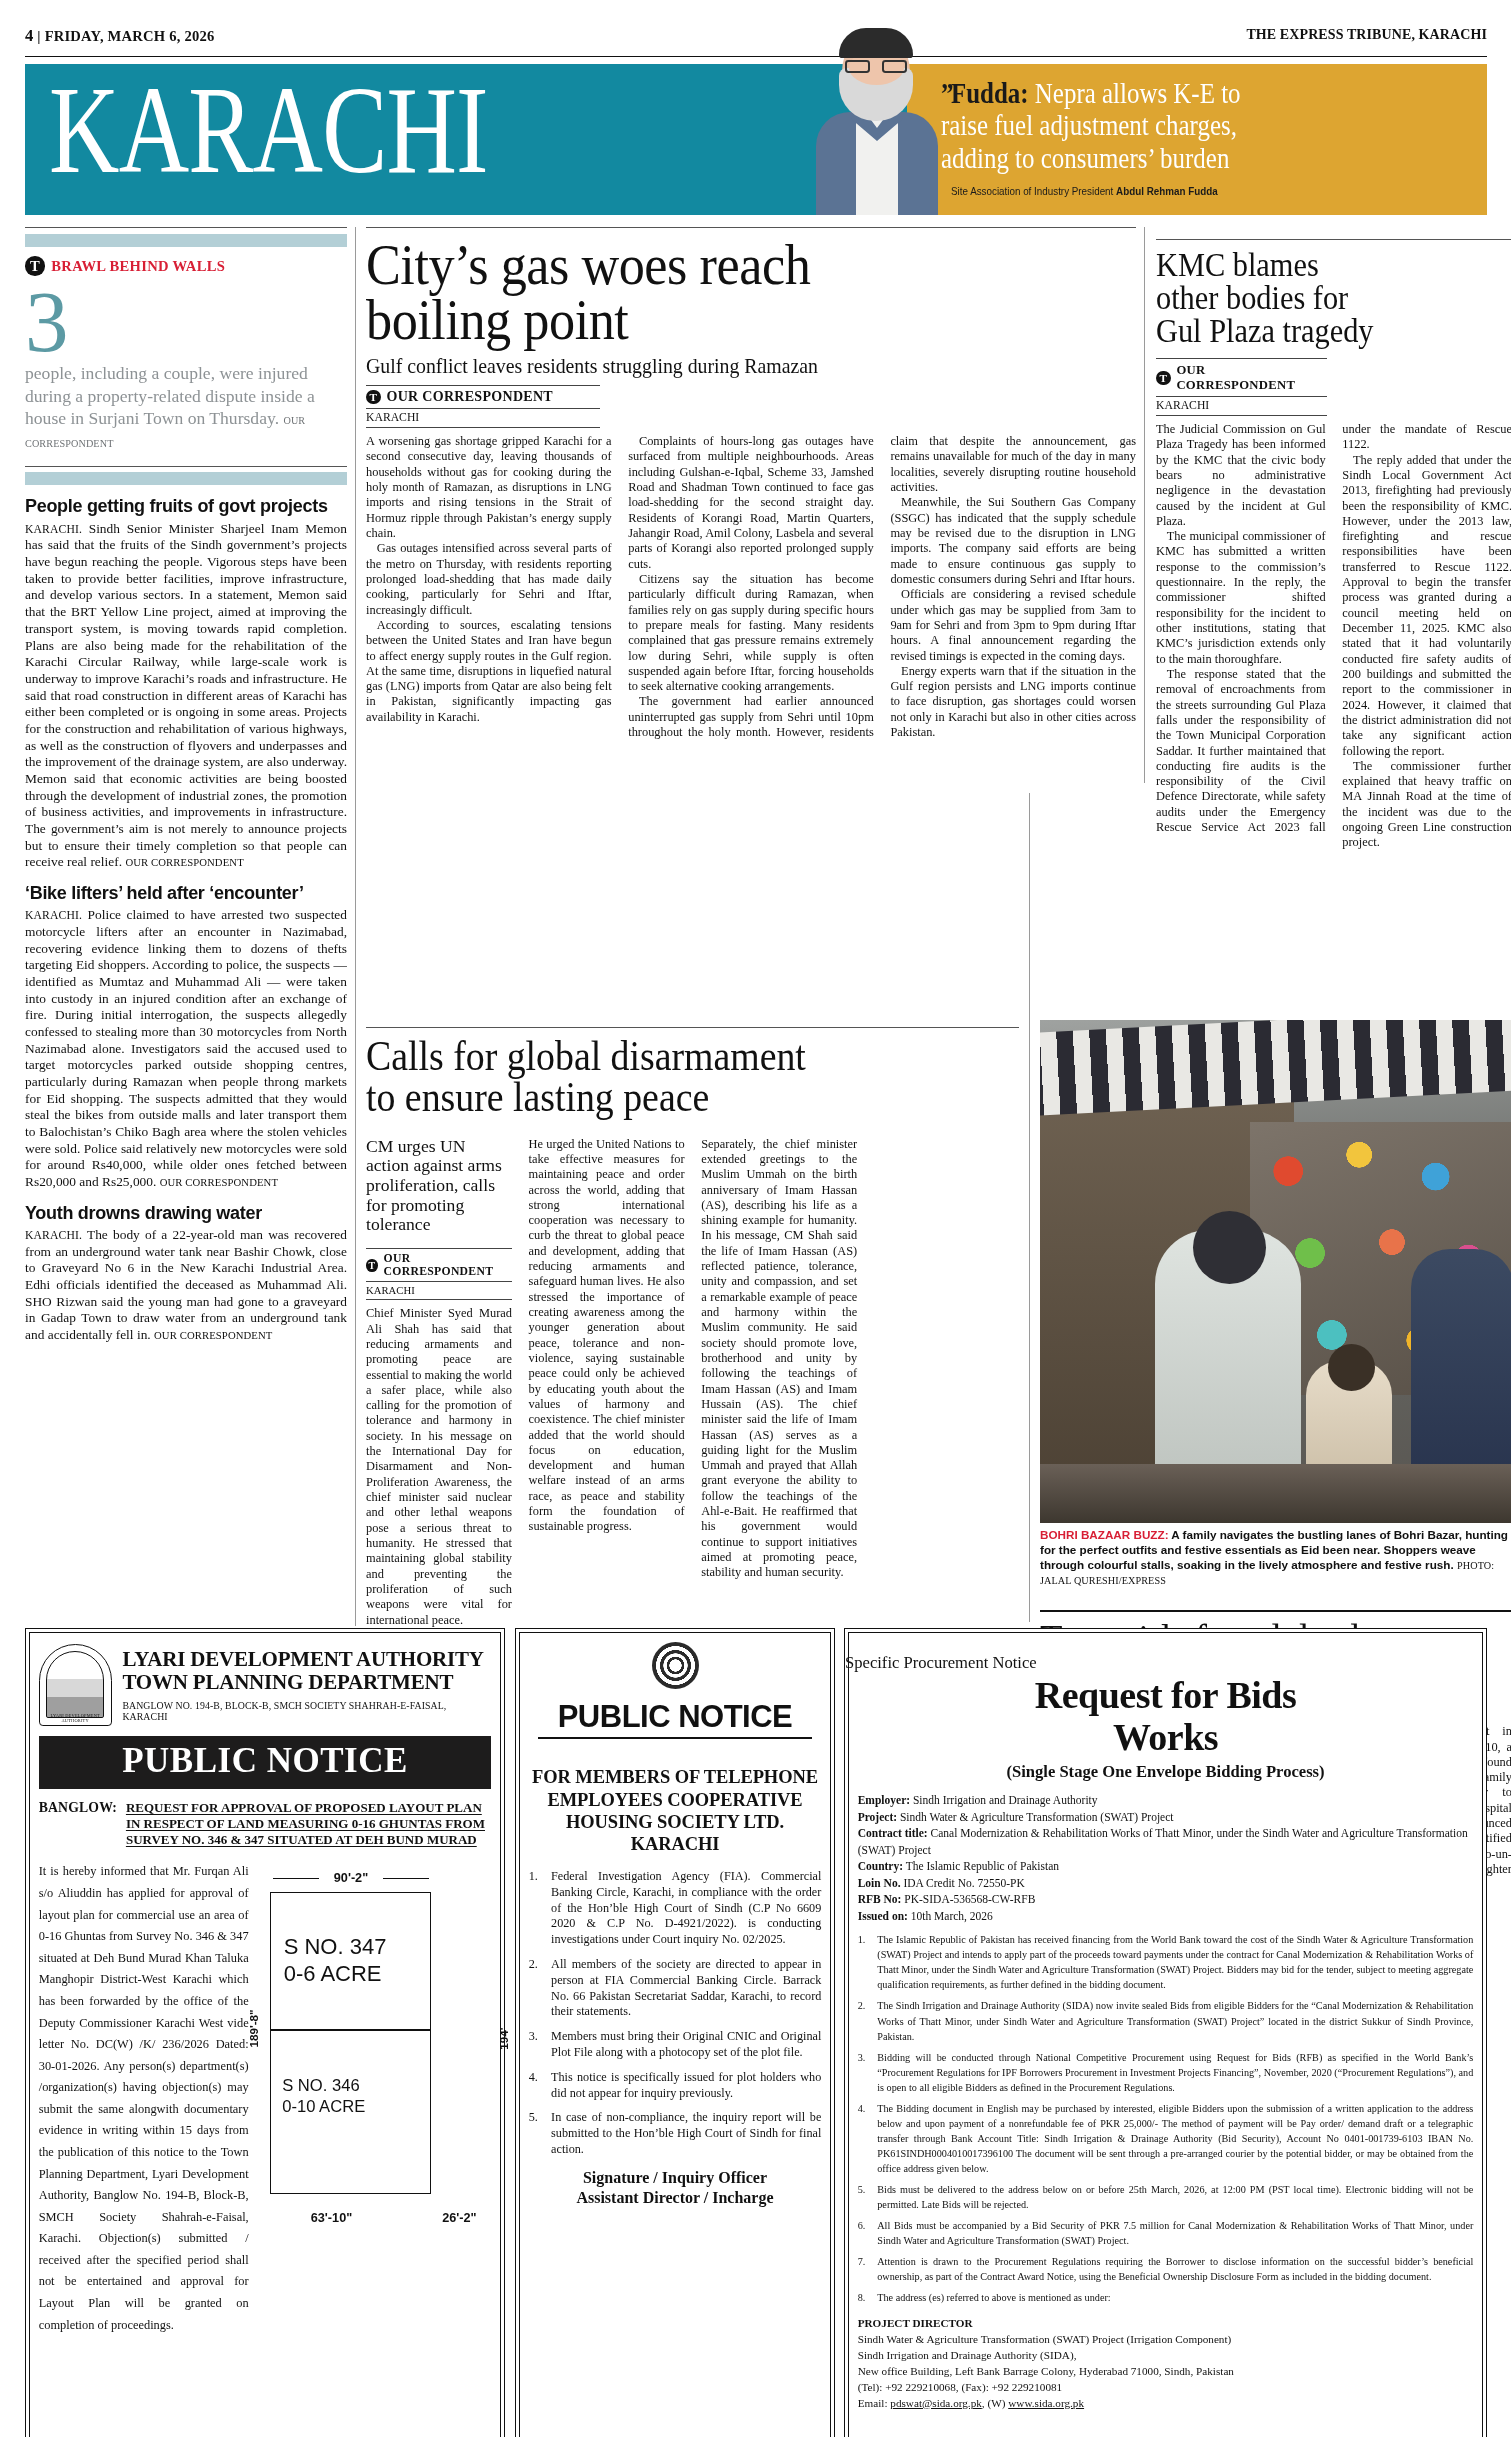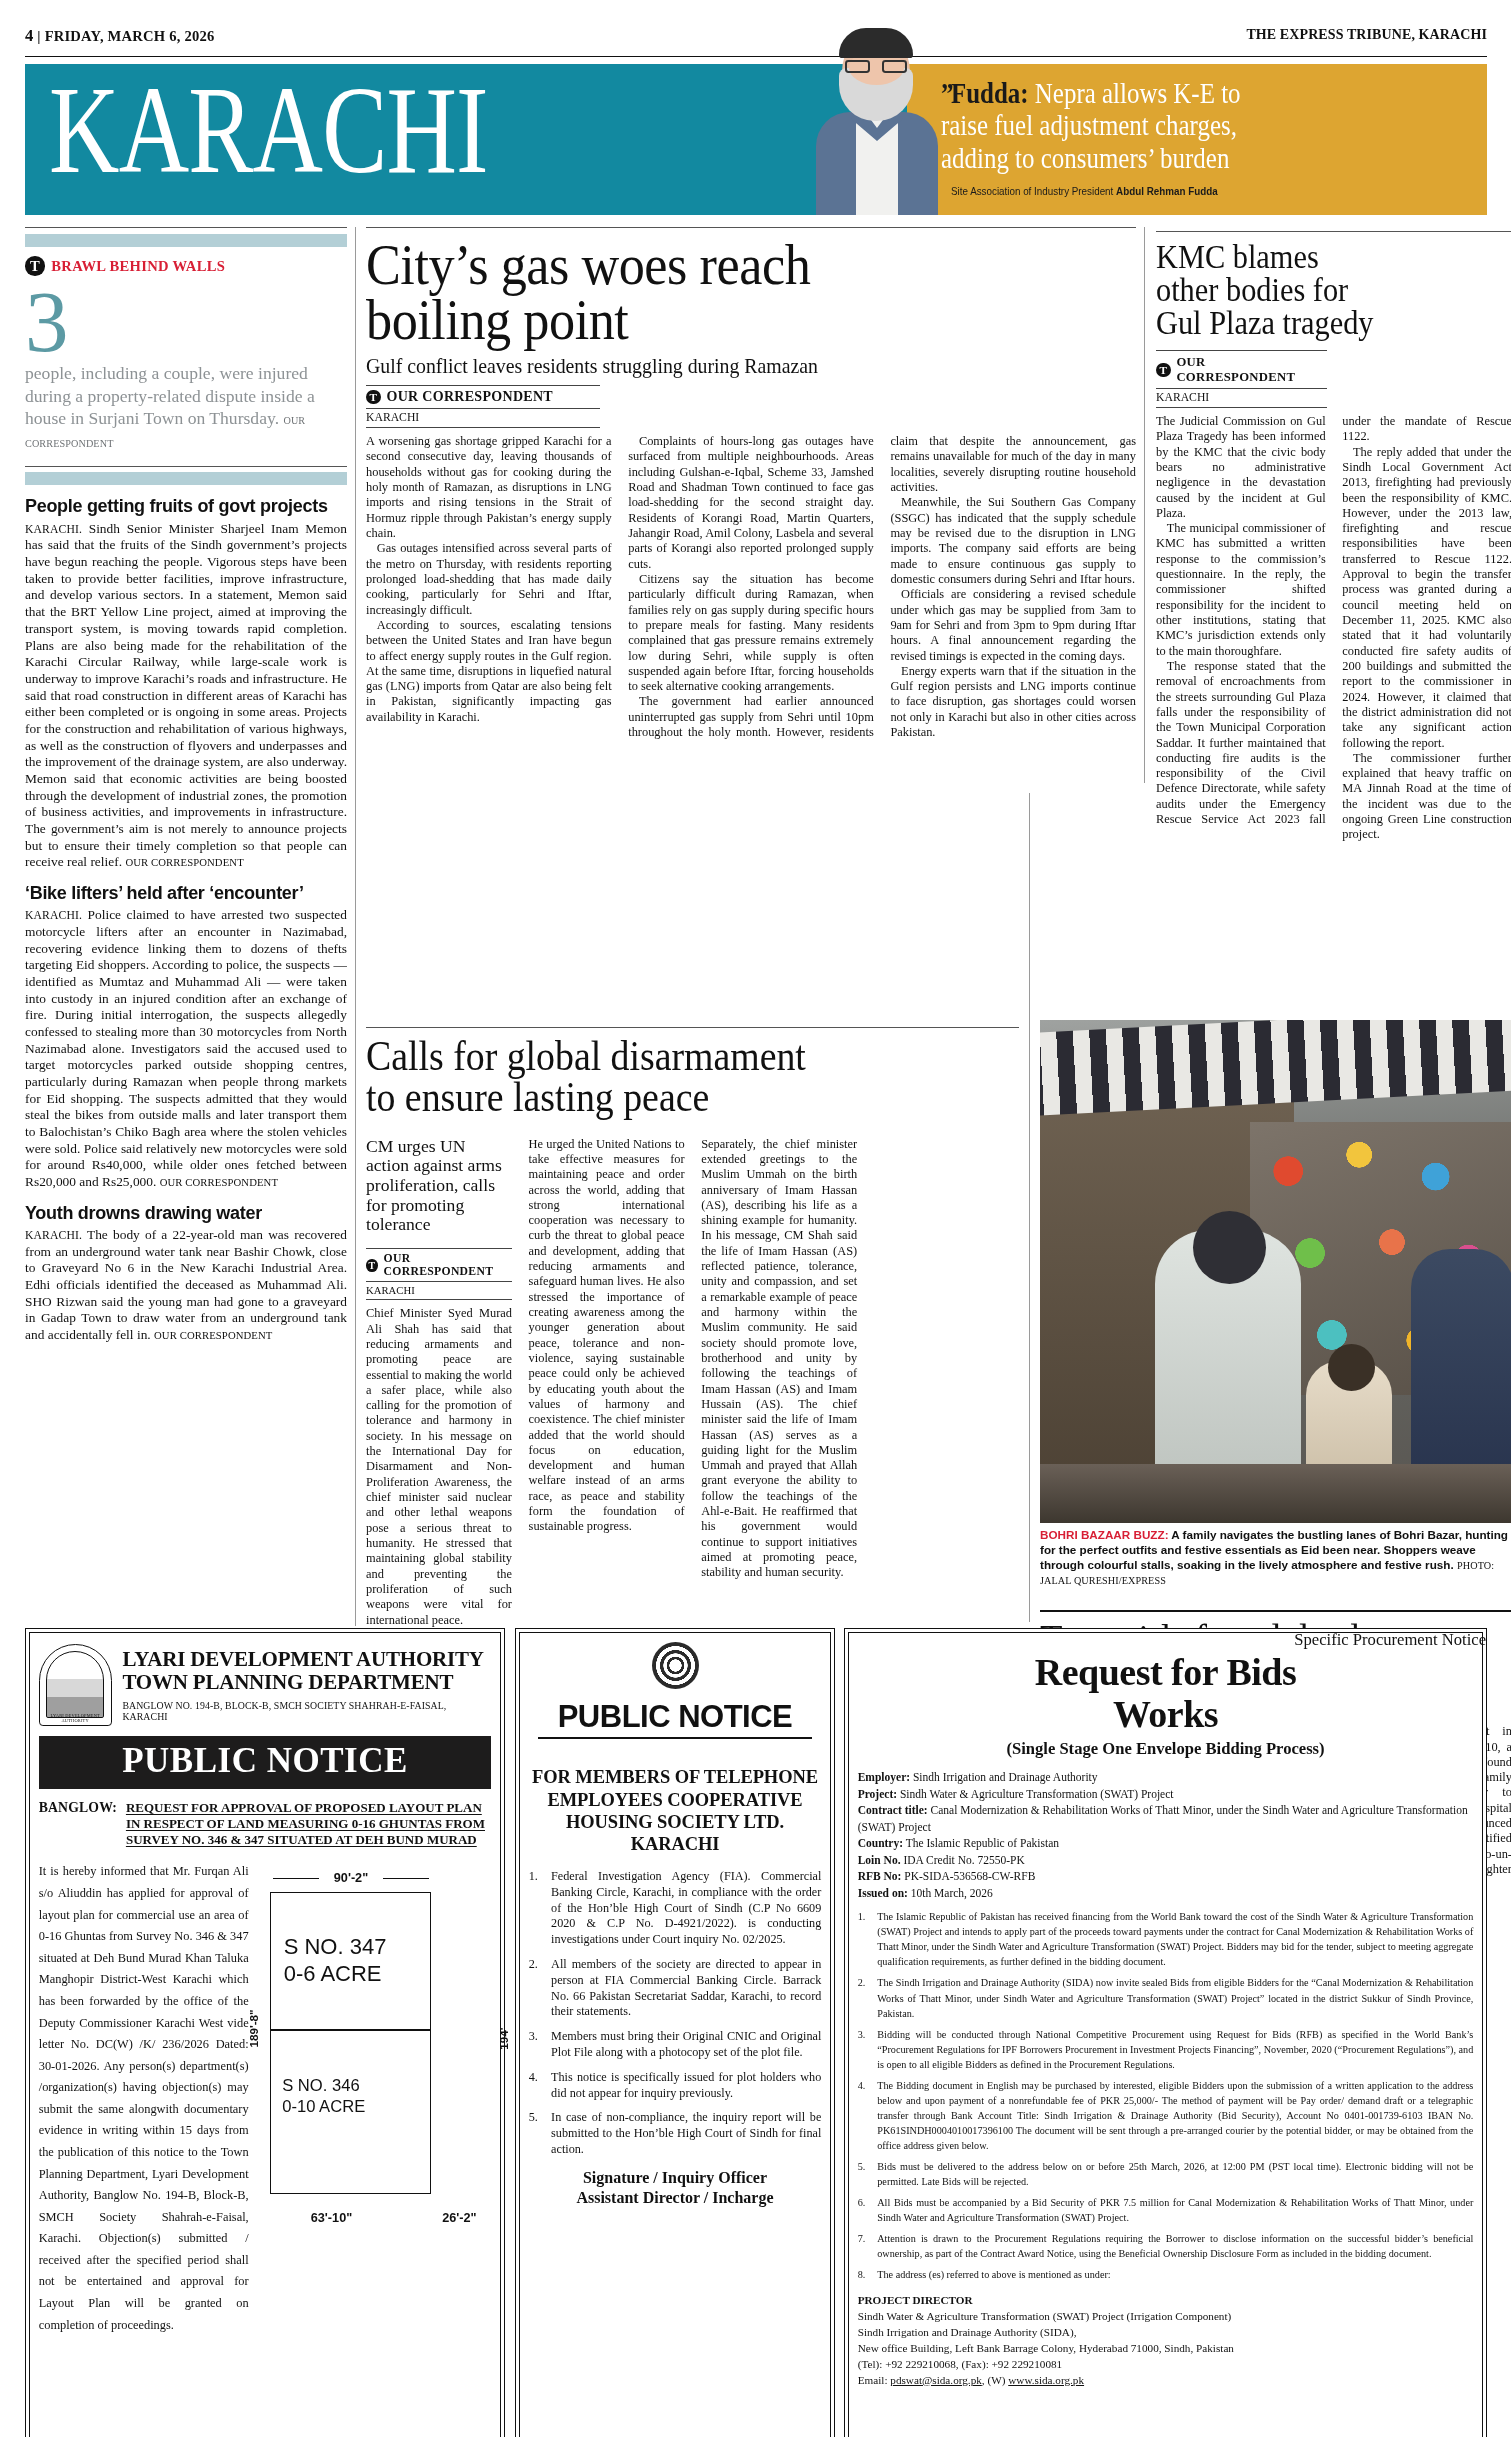--- a/index.html
+++ b/index.html
@@ -99,21 +99,21 @@
   .byline-city { font-variant:small-caps; font-size:11.7px; padding:2.4px 0 2.9px;
         border-bottom:1px solid #444; }
   .cols3 { column-count:3; column-gap:16.6px; column-rule:none; margin-top:5.9px;
         font-size:12.4px; line-height:1.235; text-align:justify; hyphens:auto; }
   .cols3 p, .cols2 p, .cols4 p { margin:0; text-indent:10.7px; }
   .cols3 p.first, .cols2 p.first, .cols4 p.first { text-indent:0; }
   .cols2 { column-count:2; column-gap:16.6px; font-size:12.4px; line-height:1.235;
         text-align:justify; hyphens:auto; }
 
   
-  .rrail { position:absolute; left:1131px; top:4px; width:356px; }
+  .rrail { position:absolute; left:1131px; top:12px; width:356px; }
   .rhead { font-size:33px; line-height:1.0; transform:scaleX(.92); transform-origin:left top; }
 
   
   .mid { position:absolute; left:341px; top:800px; width:653px;font-family:Liberation Serif, serif; }
   .mid-head { font-size:42px; line-height:.98; transform:scaleX(.9); transform-origin:left top;}
   .mid-sub { font-size:17.6px; line-height:1.12; }
 
   
   .photo { position:absolute; left:1015px; top:793px; width:472px; height:503px;
         overflow:hidden; }
@@ -213,21 +213,21 @@
         font-size:31px; letter-spacing:-0.5px; margin-top:10.7px; border-bottom:2px solid #111;
         display:block; padding-bottom:2px; width:86%; margin-left:auto; margin-right:auto; }
   .pn2-sub { text-align:center; font-weight:700; font-size:18.5px; line-height:1.2; margin-top:27px;
         padding:0 11.7px; letter-spacing:-0.1px; }
   .pn2-list { padding:13.7px 12.7px 0 12.7px; font-size:12.2px; line-height:1.3; text-align:justify; }
   .pn2-list .li { display:flex; gap:6.8px; margin-bottom:8.8px; }
   .pn2-list .n { width:15.6px; flex:none; }
   .pn2-sign { text-align:center; margin-top:9.8px; font-weight:700; font-size:16px; line-height:1.3; }
 
   
-  .rfb-kicker { text-align:right; font-size:16.6px; margin-top:1px; }
+  .rfb-kicker { text-align:left; font-size:16.6px; margin-top:24px; }
   .rfb-title { text-align:center; font-weight:700; font-size:38px; line-height:1.02; margin-top:2.9px;
         letter-spacing:-0.5px; }
   .rfb-sub { text-align:center; font-weight:700; font-size:16.6px; margin-top:5.9px; }
   .rfb-meta { padding:9.8px 12.7px 0; font-size:11.5px; line-height:1.44; }
   .rfb-meta b { font-weight:700; }
   .rfb-list { padding:7.8px 12.7px 0; font-size:10.2px; line-height:1.48; text-align:justify; }
   .rfb-list .li { display:flex; gap:5.9px; margin-bottom:5.9px; }
   .rfb-list .n { width:13.7px; flex:none; }
   .rfb-pd { padding:4.9px 12.7px 0; font-size:11.2px; line-height:1.42; }
   .rfb-pd .hd { font-weight:700; }

